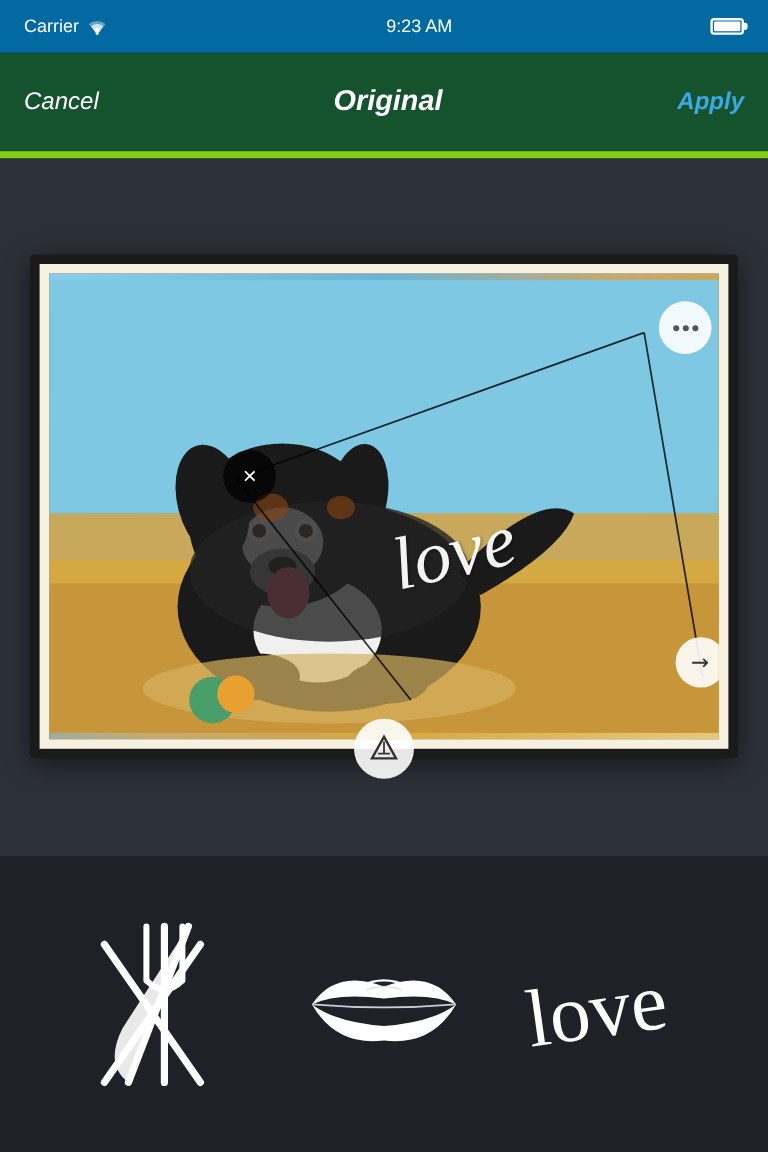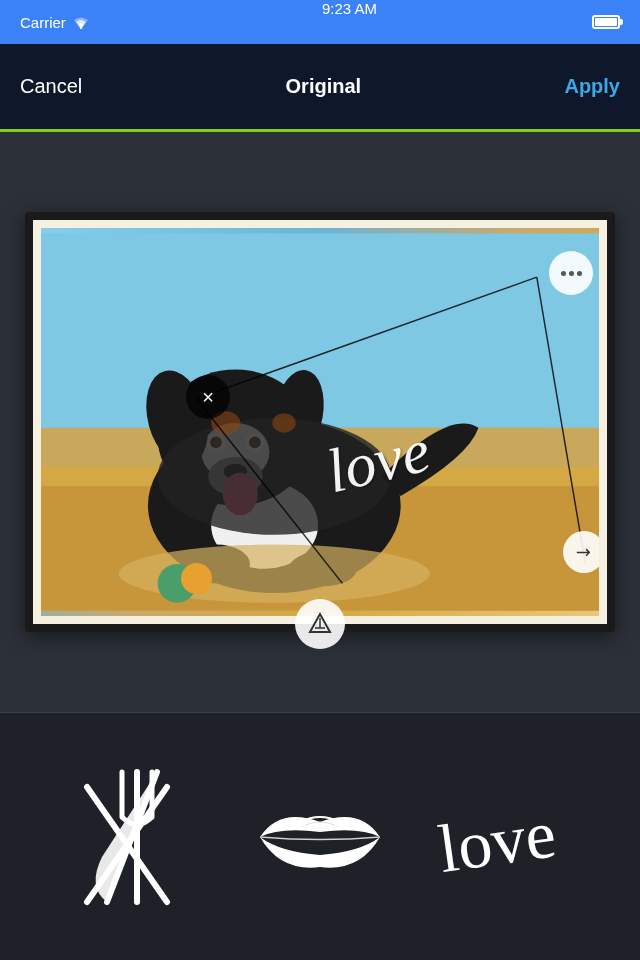--- a/index.html
+++ b/index.html
@@ -11,22 +11,23 @@
       background: #2c3038;
       font-family: -apple-system, 'Helvetica Neue', Arial, sans-serif;
       overflow: hidden;
       position: relative;
     }
 
     
     .status-bar {
       width: 100%;
       height: 44px;
-      background: #3b82f6;
-      display: flex;
+      background: #0369a1;
+      display: flex;
+      align-items: center;
       justify-content: space-between;
       padding: 0 20px;
       color: white;
       font-size: 15px;
       font-weight: 500;
     }
     .status-left { display: flex; align-items: center; gap: 6px; }
     .status-center { font-size: 15px; font-weight: 500; margin-left: 17px; }
     .status-right { display: flex; align-items: center; gap: 5px; }
 
@@ -57,36 +58,37 @@
       bottom: 1px;
       width: 90%;
       background: white;
       border-radius: 1px;
     }
 
     
     .nav-bar {
       width: 100%;
       height: 88px;
-      background: #0f172a;
+      background: #14532d;
       display: flex;
       align-items: center;
       justify-content: space-between;
       padding: 0 20px;
-      border-bottom: 3px solid #84cc16;
+      border-bottom: 6px solid #84cc16;
+      font-style: italic;
     }
     .nav-cancel {
       color: white;
       font-size: 20px;
       font-weight: 400;
       cursor: pointer;
     }
     .nav-title {
       color: white;
-      font-size: 20px;
+      font-size: 24px;
       font-weight: 600;
     }
     .nav-apply {
       color: #3da8e8;
       font-size: 20px;
       font-weight: 600;
       cursor: pointer;
     }
 
     

